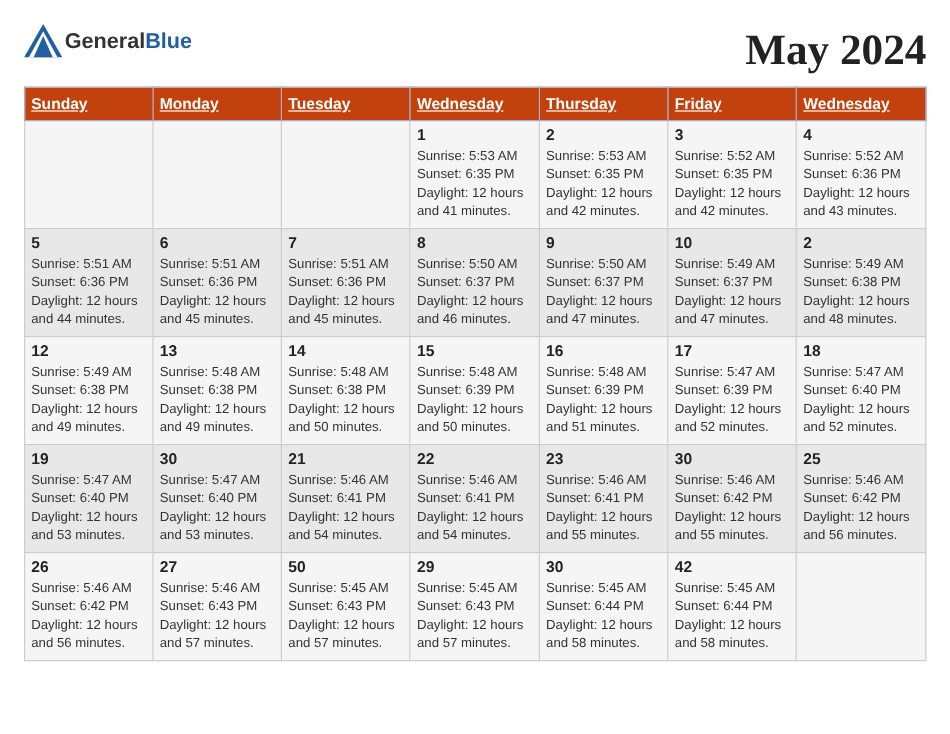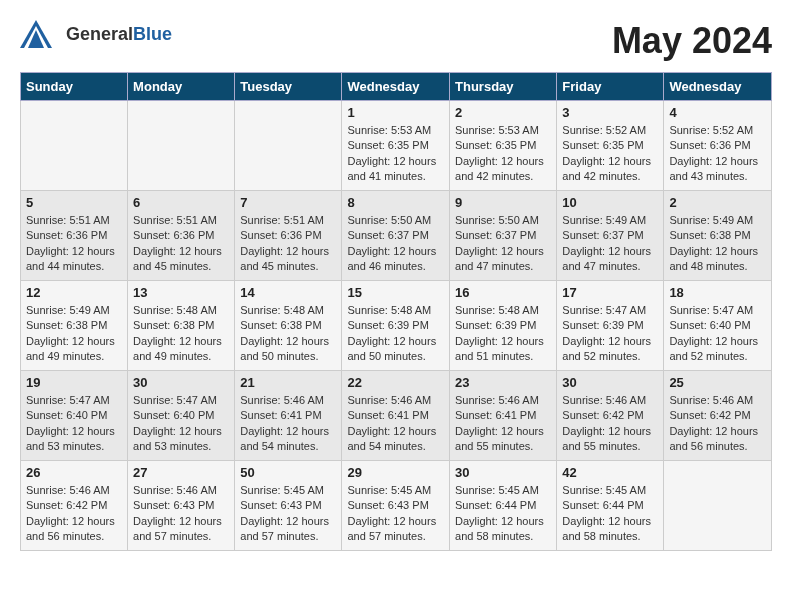--- a/index.html
+++ b/index.html
@@ -17,42 +17,44 @@
       margin-bottom: 10px;
     }
     .logo {
       display: flex;
       flex-direction: column;
       align-items: flex-start;
     }
     .logo-row {
       display: flex;
       align-items: center;
-      gap: 14px;
+      gap: 2px;
     }
     .title-area {
       text-align: right;
+      font-family: Liberation Serif, serif;
     }
     .month-title {
       font-size: 36px;
       font-weight: bold;
       color: #222;
     }
     .location-title {
       font-size: 16px;
       color: #444;
     }
     .calendar {
       width: 100%;
       border-collapse: collapse;
       font-size: 11px;
     }
     .calendar thead tr {
-      background-color: #0c4a6e;
+      background-color: #c2410c;
       color: #fff;
+      text-decoration: underline;
     }
     .calendar thead th {
       padding: 6px 5px;
       text-align: left;
       font-size: 13px;
       font-weight: bold;
       border: 1px solid #aac;
     }
     .calendar tbody tr {
       height: 90px;

